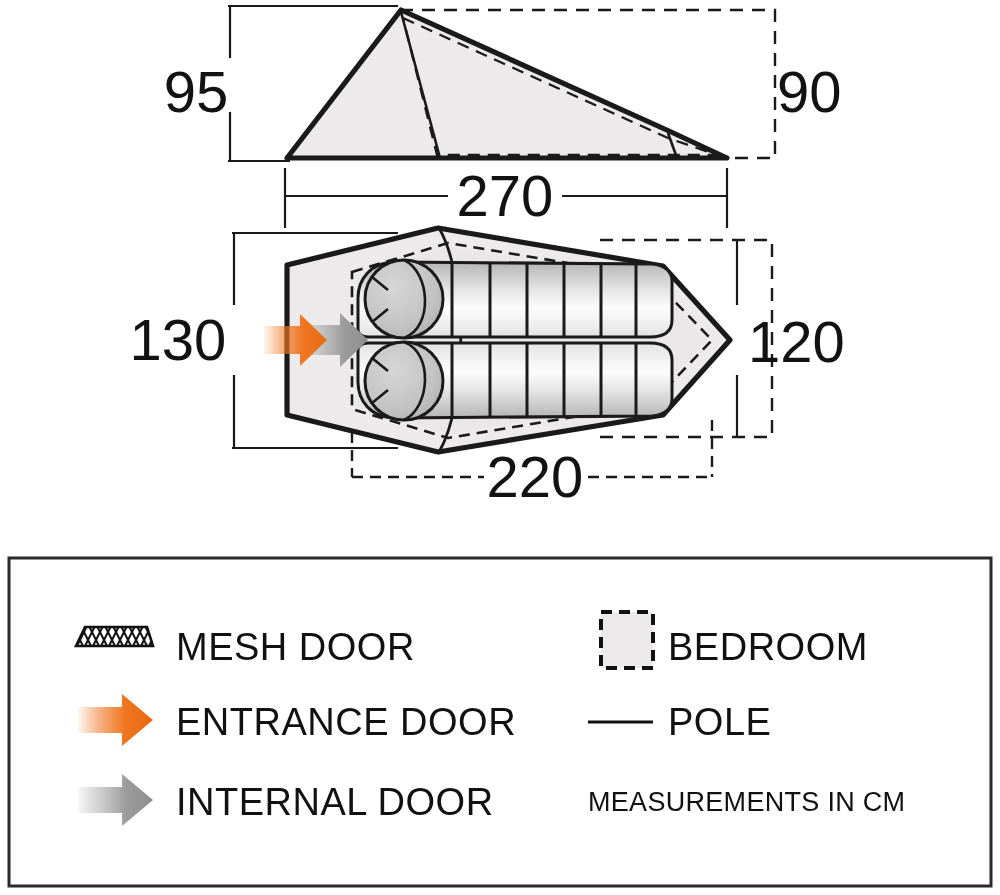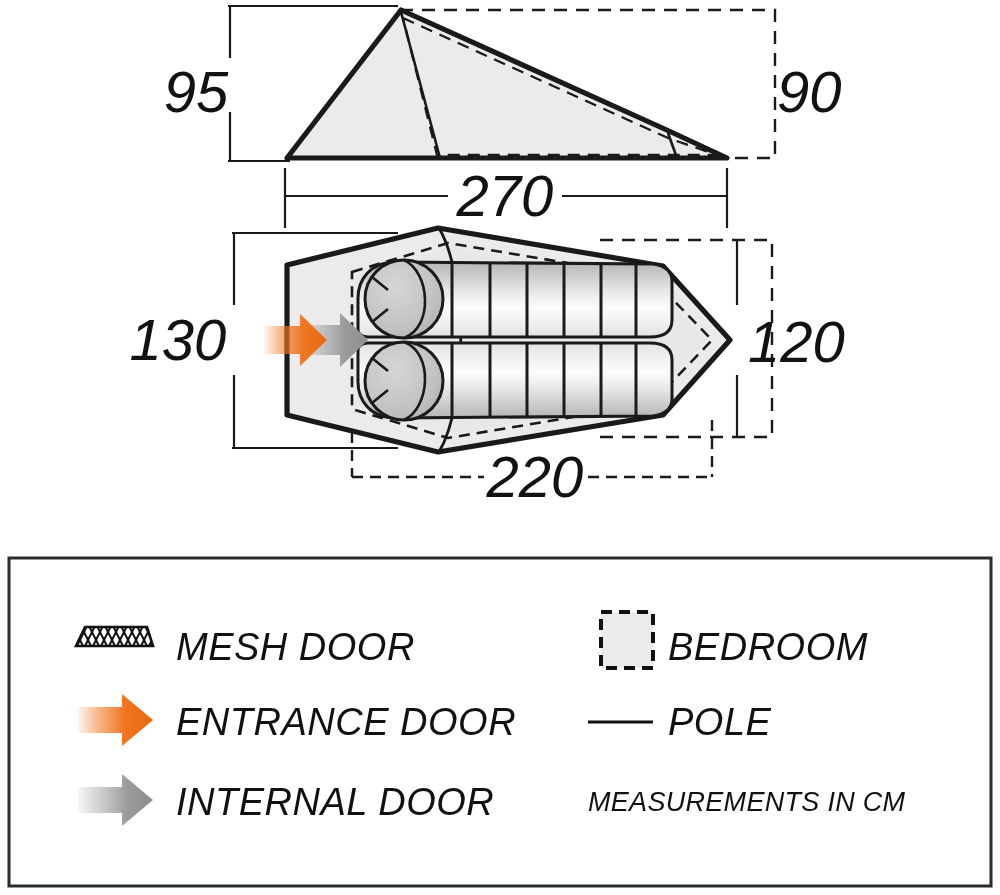--- a/index.html
+++ b/index.html
@@ -11,21 +11,20 @@
     width: 1000px;
     height: 895px;
     font-family: "Liberation Sans", sans-serif;
     overflow: hidden;
     position: relative;
   }
   #root {
     position: relative;
     width: 912px;
     height: 895px;
-    font-style: italic;
   }
   svg.diagram {
     display: block;
     width: 1000px;
     height: 895px;
   }
   .dim-text {
     font-family: "Liberation Sans", sans-serif;
     font-size: 58px;
     fill: #121212;

